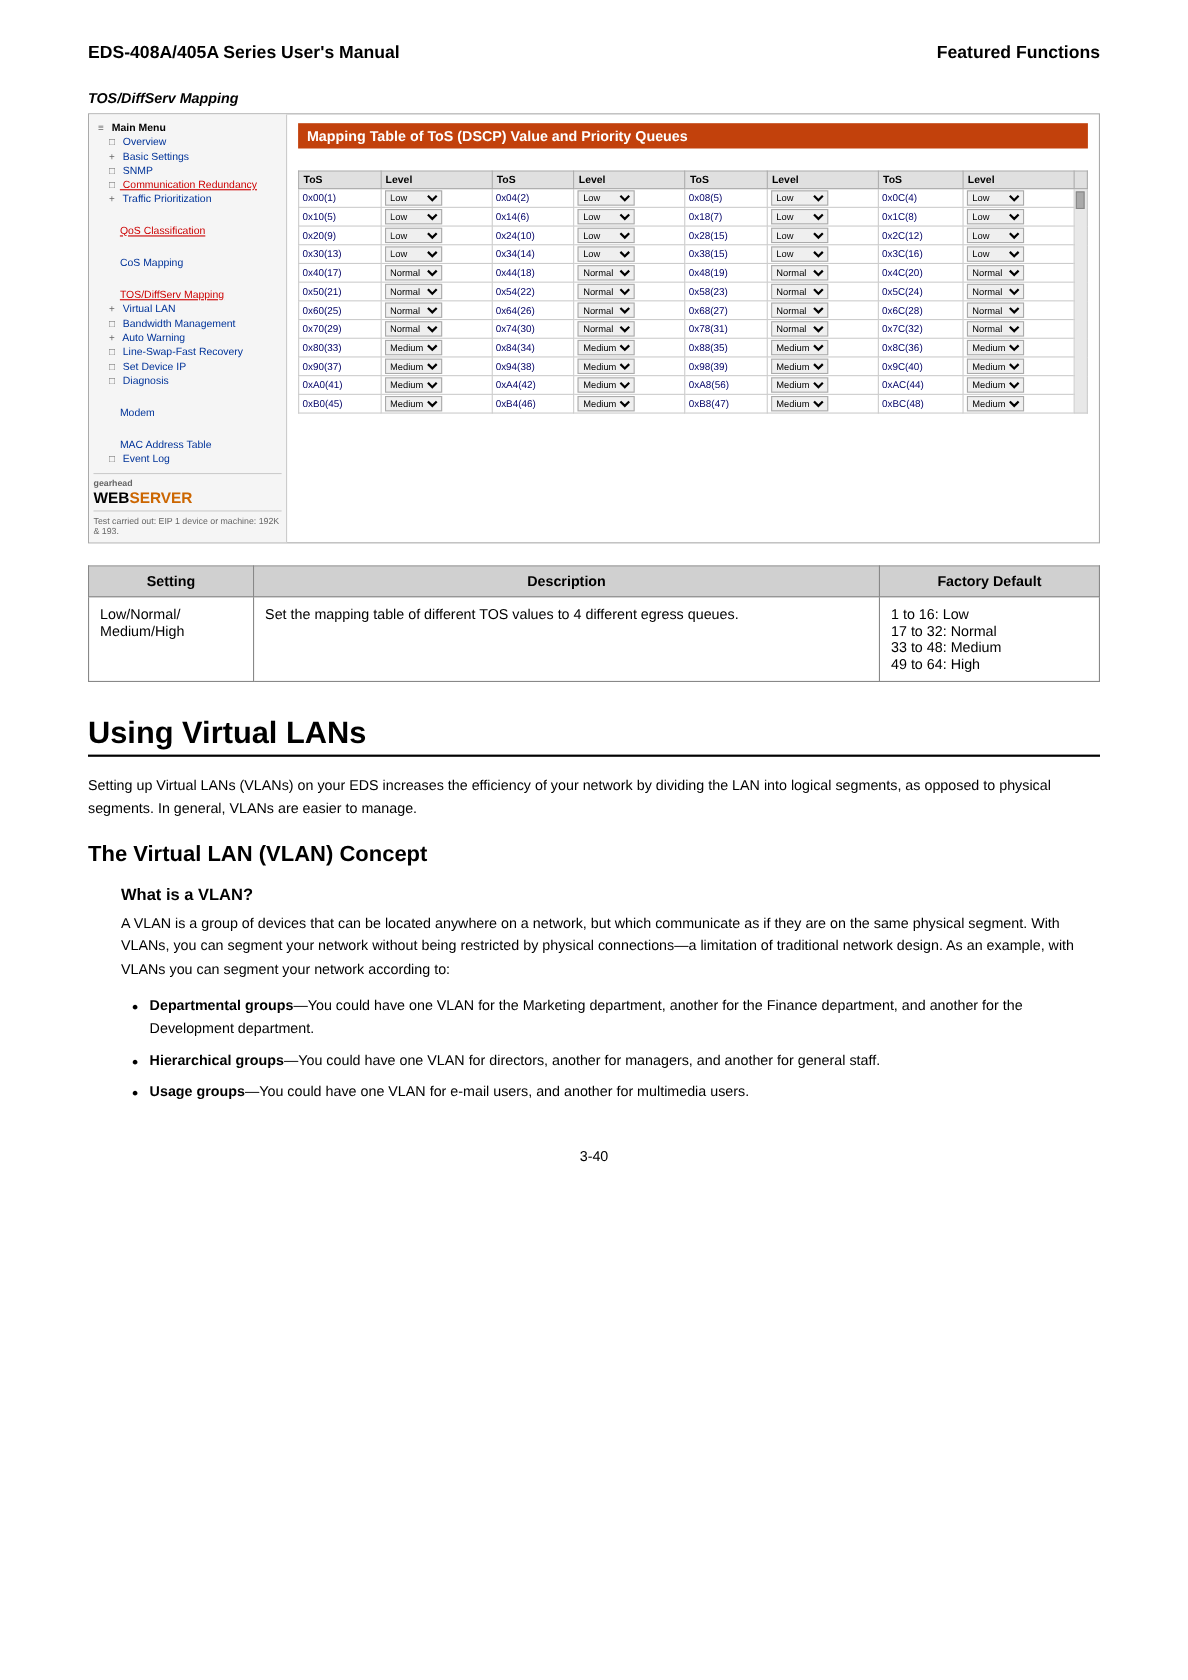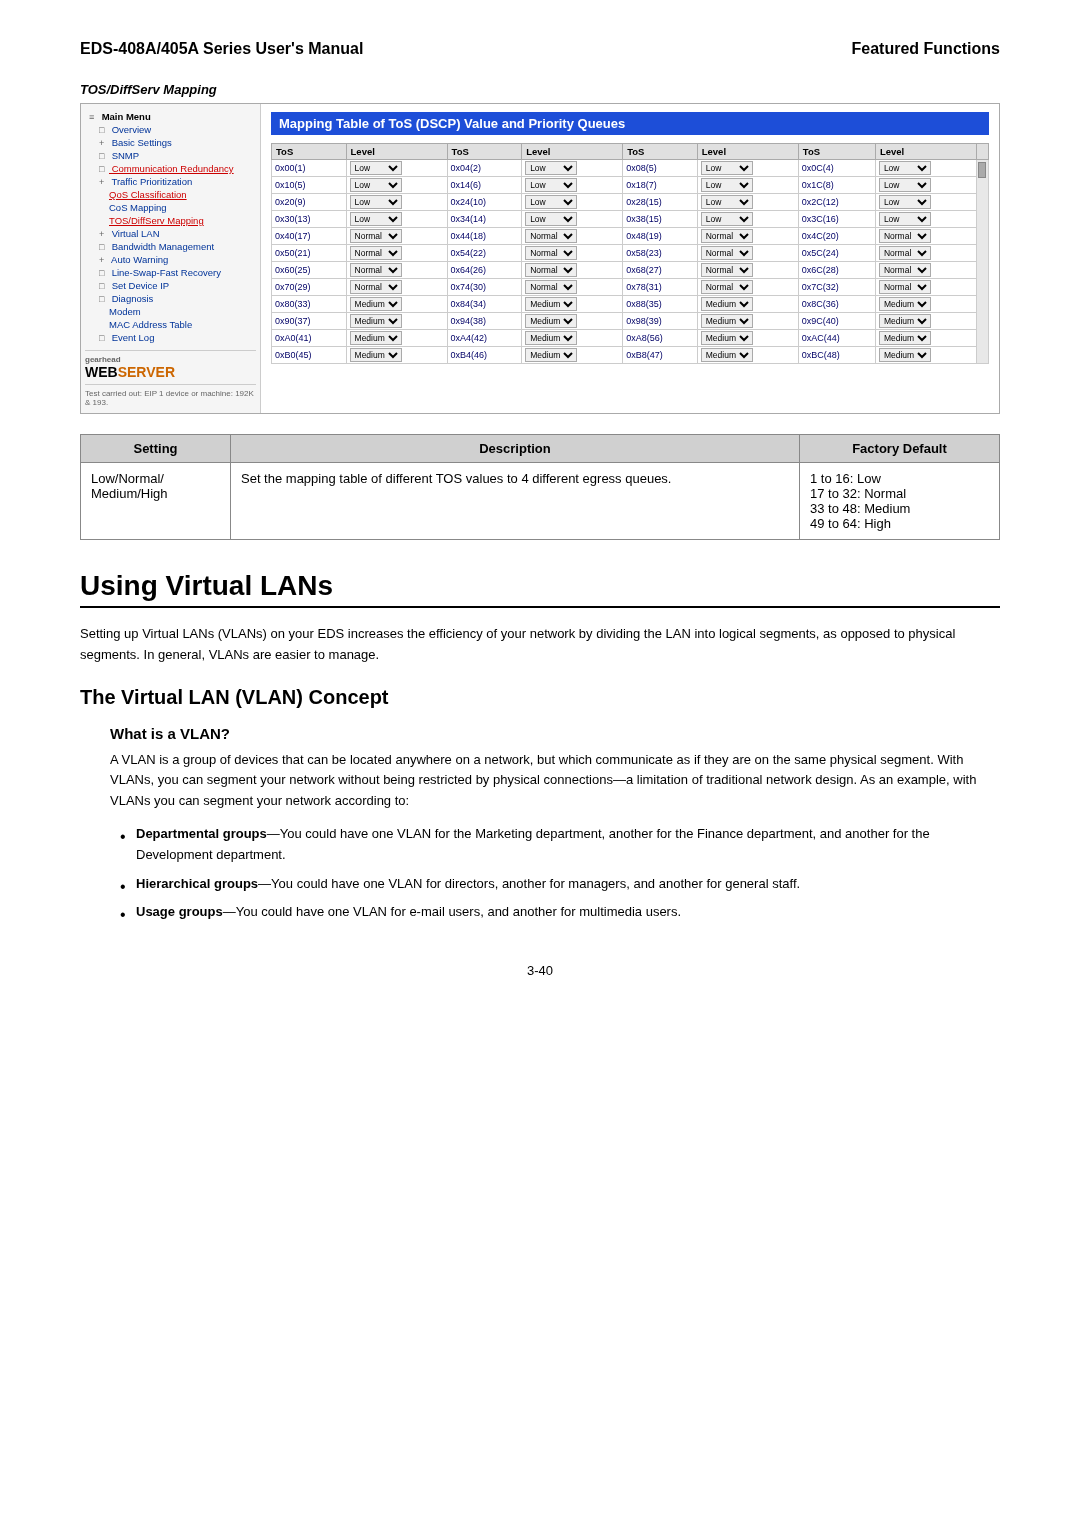--- a/index.html
+++ b/index.html
@@ -55,41 +55,41 @@
       color: #cc0000;
       text-decoration: underline;
     }
 
     .sidebar-item.bold {
       font-weight: bold;
       color: #000;
     }
 
     .sidebar-item.indent1 { padding-left: 14px; }
-    .sidebar-item.indent2 { padding-left: 24px; }
+    .sidebar-item.indent2 { padding-left: 24px; margin-top: 16px; }
 
     .sidebar-item .tree-icon {
       display: inline-block;
       width: 10px;
       font-size: 9px;
       color: #666;
     }
 
     .main-content {
       flex: 1;
       padding: 8px 10px;
     }
 
     .main-title {
-      background: #1d4ed8;
+      background: #c2410c;
       color: #fff;
       font-size: 13px;
       font-weight: bold;
       padding: 4px 8px;
-      margin-bottom: 8px;
+      margin-bottom: 20px;
     }
 
     .mapping-table {
       border-collapse: collapse;
       width: 100%;
       font-size: 9.5px;
     }
 
     .mapping-table th {
       background: #e0e0e0;

